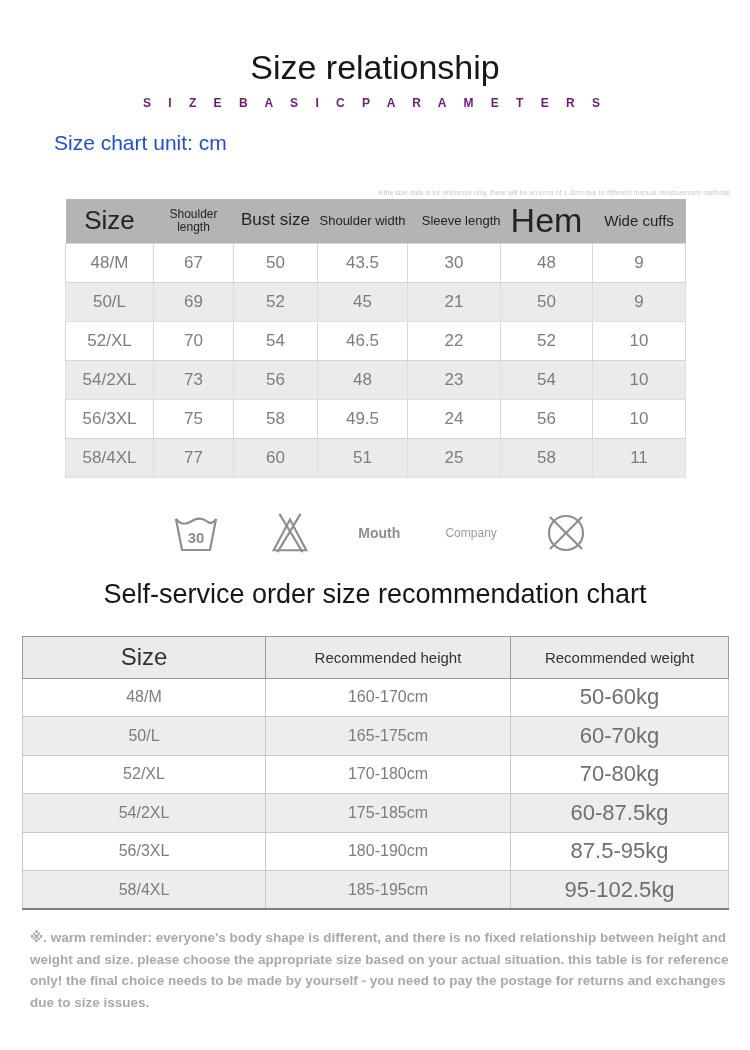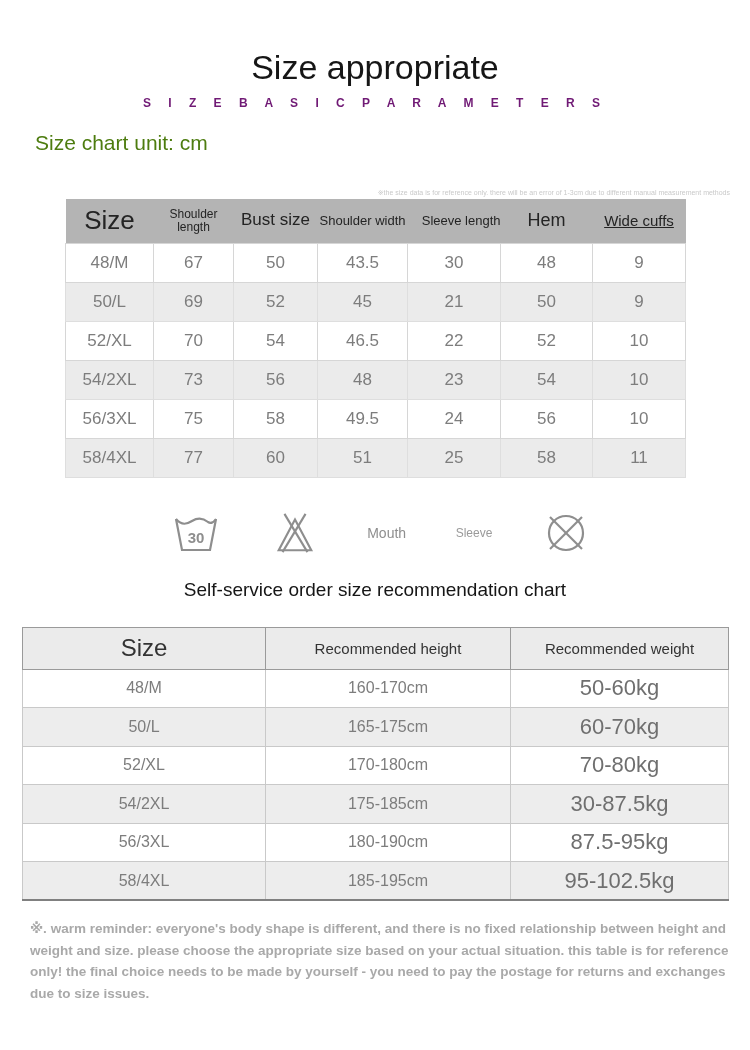--- a/index.html
+++ b/index.html
@@ -24,23 +24,23 @@
     margin-top: 9px;
     text-align: center;
     font-size: 12px;
     font-weight: bold;
     letter-spacing: 7px;
     color: #701a75;
   }
 
   
   .unit-label {
-    margin: 21px 0 0 35px;
+    margin: 21px 0 0 54px;
     font-size: 21px;
-    color: #4d7c0f;
+    color: #1d4ed8;
   }
   .unit-note {
     position: absolute;
     top: 141px;
     right: 20px;
     font-size: 7px;
     color: #c9c9c9;
     white-space: nowrap;
   }
 
@@ -56,22 +56,22 @@
     text-align: center;
     vertical-align: middle;
     border: none;
     line-height: 1.1;
   }
   #size-table thead th:nth-child(1) { font-size: 26px; }
   #size-table thead th:nth-child(2) { font-size: 12px; }
   #size-table thead th:nth-child(3) { font-size: 17px; }
   #size-table thead th:nth-child(4) { font-size: 13px; }
   #size-table thead th:nth-child(5) { font-size: 13px; text-align: right; }
-  #size-table thead th:nth-child(6) { font-size: 18px; }
-  #size-table thead th:nth-child(7) { font-size: 15px; text-decoration: underline; }
+  #size-table thead th:nth-child(6) { font-size: 34px; }
+  #size-table thead th:nth-child(7) { font-size: 15px; }
   #size-table tbody td {
     height: 39px;
     text-align: center;
     vertical-align: middle;
     font-size: 17px;
     color: #7d7d7d;
     border: 1px solid #d6d6d6;
     background: #ffffff;
   }
   #size-table tbody tr:nth-child(even) td { background: #ebebeb; border-color: #dedede; }
@@ -84,28 +84,28 @@
     display: flex;
     align-items: center;
     justify-content: space-between;
   }
   .care-row svg { display: block; }
   .care-stroke { stroke: #8e8e8e; stroke-width: 2.2; fill: none; }
   .care-num {
     font-size: 15px; font-weight: bold; fill: #8e8e8e;
     font-family: "Liberation Sans", sans-serif;
   }
-  .care-label-1 { font-size: 14px; color: #8e8e8e; }
+  .care-label-1 { font-size: 14px; color: #8e8e8e; font-weight: bold; }
   .care-label-2 { font-size: 12px; color: #9a9a9a; }
 
   
   .section2-title {
     margin-top: 22px;
     text-align: center;
-    font-size: 19px;
+    font-size: 27px;
     font-weight: 500;
     color: #161616;
   }
   .rec-table-wrap { margin: 26px 0 0 22px; }
   #rec-table { width: 706px; border: 1px solid #9a9a9a; }
   #rec-table thead th {
     background: #ebebeb;
     color: #333333;
     font-weight: normal;
     height: 42px;
@@ -137,21 +137,21 @@
     line-height: 1.6;
     color: #a9a9a9;
     font-weight: bold;
   }
 </style>
 </head>
 <body>
 
 <div class="page">
 
-  <h1 class="main-title">Size appropriate</h1>
+  <h1 class="main-title">Size relationship</h1>
   <div class="subtitle">S I Z E   B A S I C   P A R A M E T E R S</div>
 
   <div class="unit-label">Size chart unit: cm</div>
   <div class="unit-note">※the size data is for reference only. there will be an error of 1-3cm due to different manual measurement methods</div>
 
   <div class="size-table-wrap">
     <table id="size-table">
       <colgroup>
         <col style="width:88px">
           <col style="width:80px">
@@ -236,21 +236,21 @@
       <path class="care-stroke" d="M6 9 L12 40 L40 40 L46 9"></path>
       <path class="care-stroke" d="M6 9 C12 16 17 14 22 11 C27 8 33 8 38 12 C41 14 44 12 46 9"></path>
       <text class="care-num" x="26" y="33" text-anchor="middle">30</text>
     </svg>
     <svg width="46" height="46" viewBox="0 0 48 48">
       <path class="care-stroke" d="M24 10 L7 42 L41 42 Z"></path>
       <line class="care-stroke" x1="13" y1="4" x2="37" y2="44"></line>
       <line class="care-stroke" x1="35" y1="4" x2="11" y2="44"></line>
     </svg>
     <span class="care-label-1">Mouth</span>
-    <span class="care-label-2">Sleeve</span>
+    <span class="care-label-2">Company</span>
     <svg width="48" height="48" viewBox="0 0 48 48">
       <circle class="care-stroke" cx="24" cy="24" r="17"></circle>
       <line class="care-stroke" x1="8" y1="8" x2="40" y2="40"></line>
       <line class="care-stroke" x1="40" y1="8" x2="8" y2="40"></line>
     </svg>
   </div>
 
   <h2 class="section2-title">Self-service order size recommendation chart</h2>
 
   <div class="rec-table-wrap">
@@ -279,21 +279,21 @@
             <td>60-70kg</td>
           </tr>
           <tr>
             <td>52/XL</td>
             <td>170-180cm</td>
             <td>70-80kg</td>
           </tr>
           <tr>
             <td>54/2XL</td>
             <td>175-185cm</td>
-            <td>30-87.5kg</td>
+            <td>60-87.5kg</td>
           </tr>
           <tr>
             <td>56/3XL</td>
             <td>180-190cm</td>
             <td>87.5-95kg</td>
           </tr>
           <tr>
             <td>58/4XL</td>
             <td>185-195cm</td>
             <td>95-102.5kg</td>

